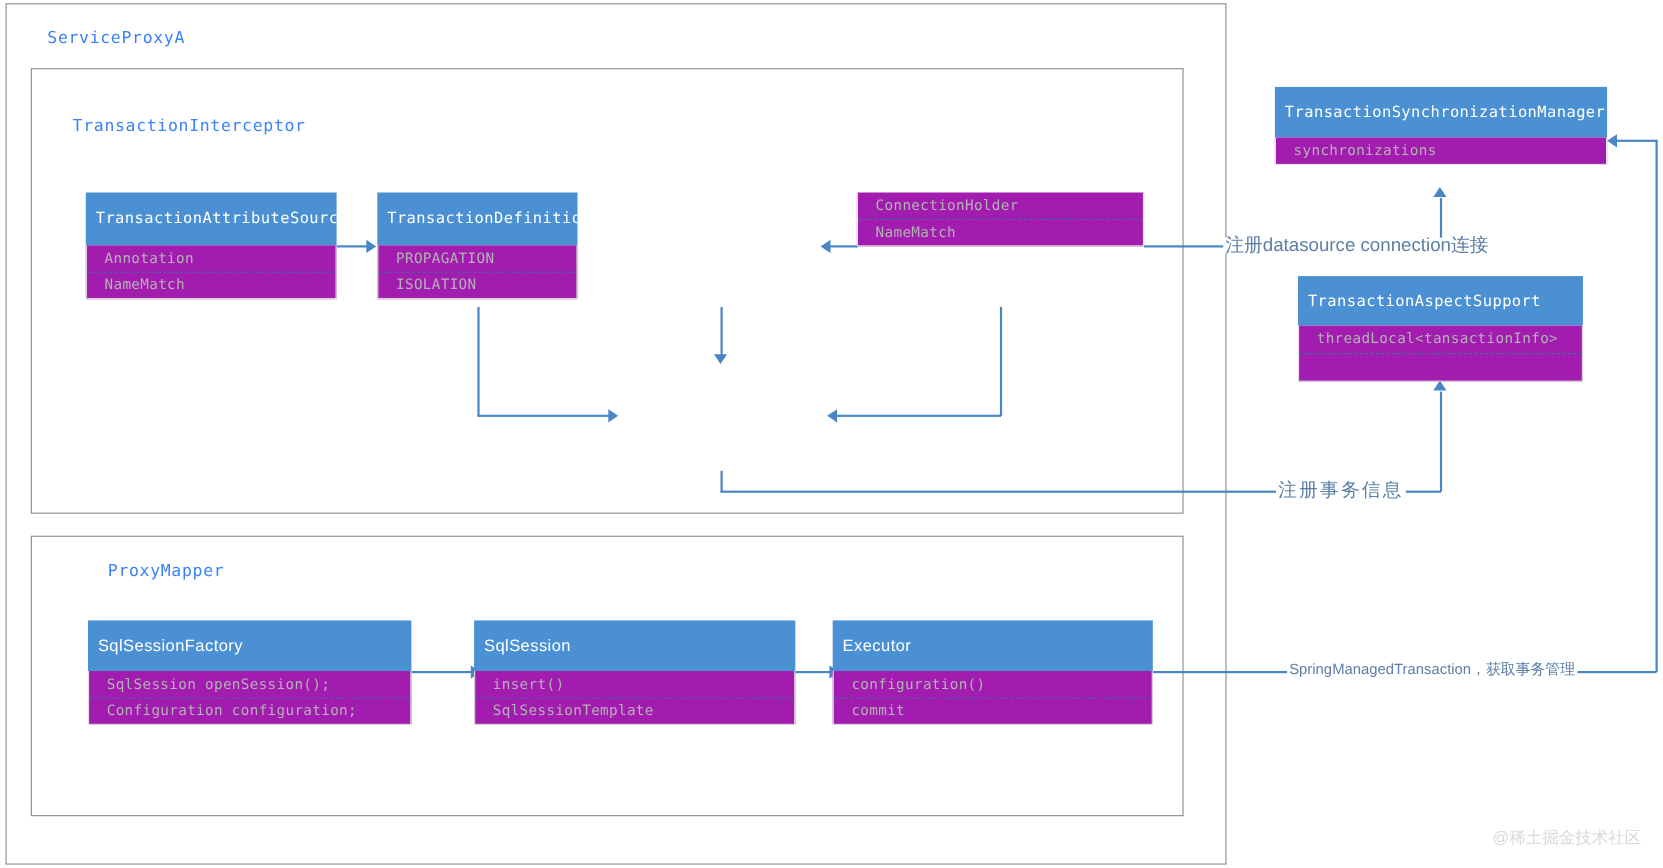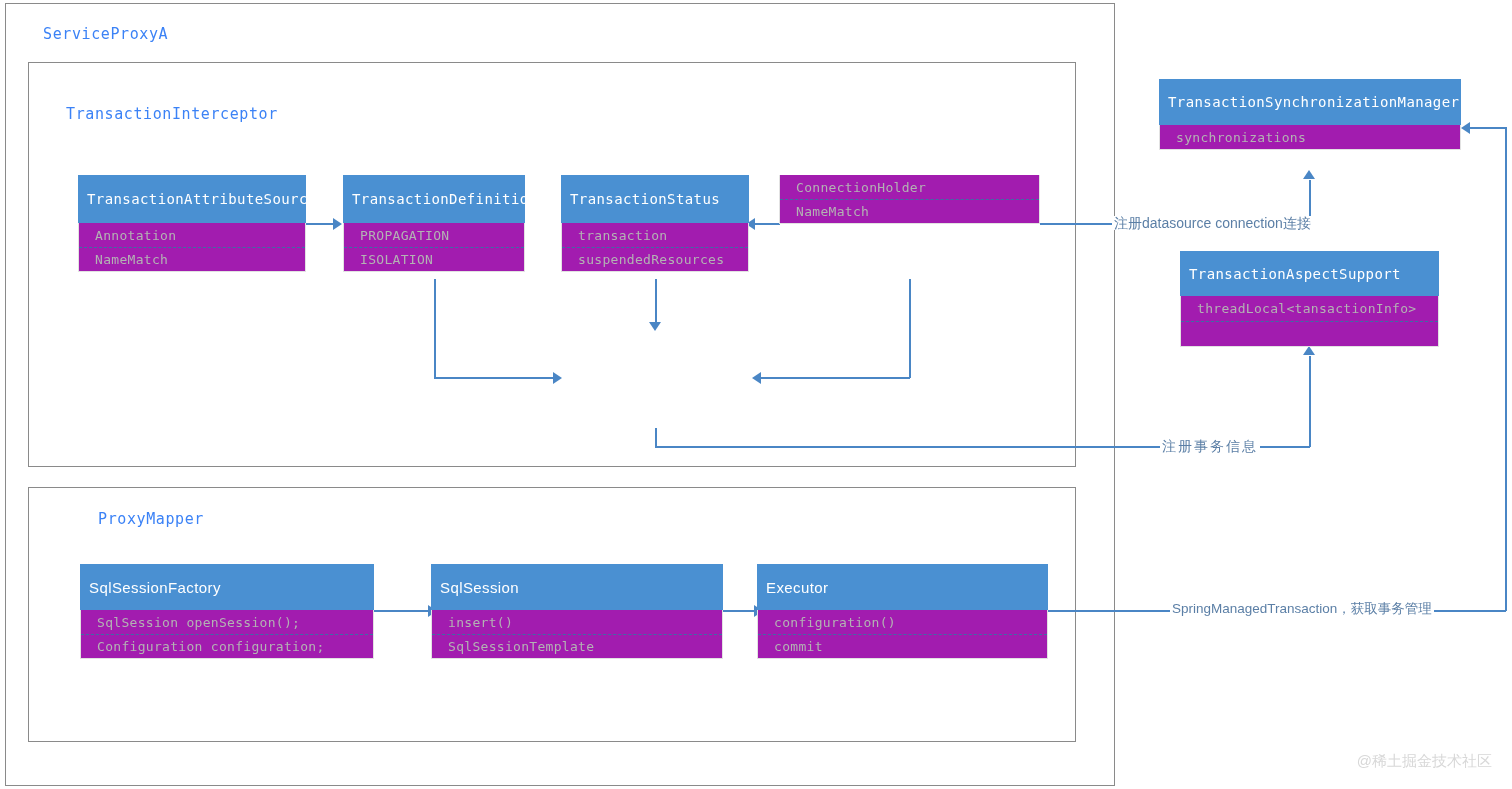--- a/index.html
+++ b/index.html
@@ -86,21 +86,21 @@
   .ar-right{border-top:6px solid transparent;border-bottom:6px solid transparent;border-left:9px solid #4a86c5;}
   .ar-left{border-top:6px solid transparent;border-bottom:6px solid transparent;border-right:9px solid #4a86c5;}
   .ar-down{border-left:6px solid transparent;border-right:6px solid transparent;border-top:9px solid #4a86c5;}
   .ar-up{border-left:6px solid transparent;border-right:6px solid transparent;border-bottom:9px solid #4a86c5;}
 
   
   .edge-label{
     position:absolute;
     color:#5b7fa6;
     font-family:"Liberation Sans", sans-serif;
-    font-size:14px;
+    font-size:17px;
     background:#ffffff;
     padding:0 2px;
     white-space:nowrap;
     line-height:14px;
   }
   .edge-label.big{font-size:13.5px;}
 
   .watermark{
     position:absolute;
     right:20px;bottom:18px;
@@ -169,27 +169,20 @@
   </div>
 
   <div class="uml" style="left:343px;top:175px;width:182px;">
     <div class="hdr" style="height:48px;">TransactionDefinition</div>
     <div class="body">
       <div class="row" style="height:24px;">PROPAGATION</div>
       <div class="row sep" style="height:24px;">ISOLATION</div>
     </div>
   </div>
 
-  <div class="uml" style="left:561px;top:175px;width:188px;">
-    <div class="hdr" style="height:48px;">TransactionStatus</div>
-    <div class="body">
-      <div class="row" style="height:24px;">transaction</div>
-      <div class="row sep" style="height:24px;">suspendedResources</div>
-    </div>
-  </div>
 
   <div class="uml" style="left:779px;top:175px;width:261px;">
     <div class="body">
       <div class="row" style="height:24px;">ConnectionHolder</div>
       <div class="row sep" style="height:24px;">NameMatch</div>
     </div>
   </div>
 
 
   <div class="uml" style="left:1159px;top:79px;width:302px;">

